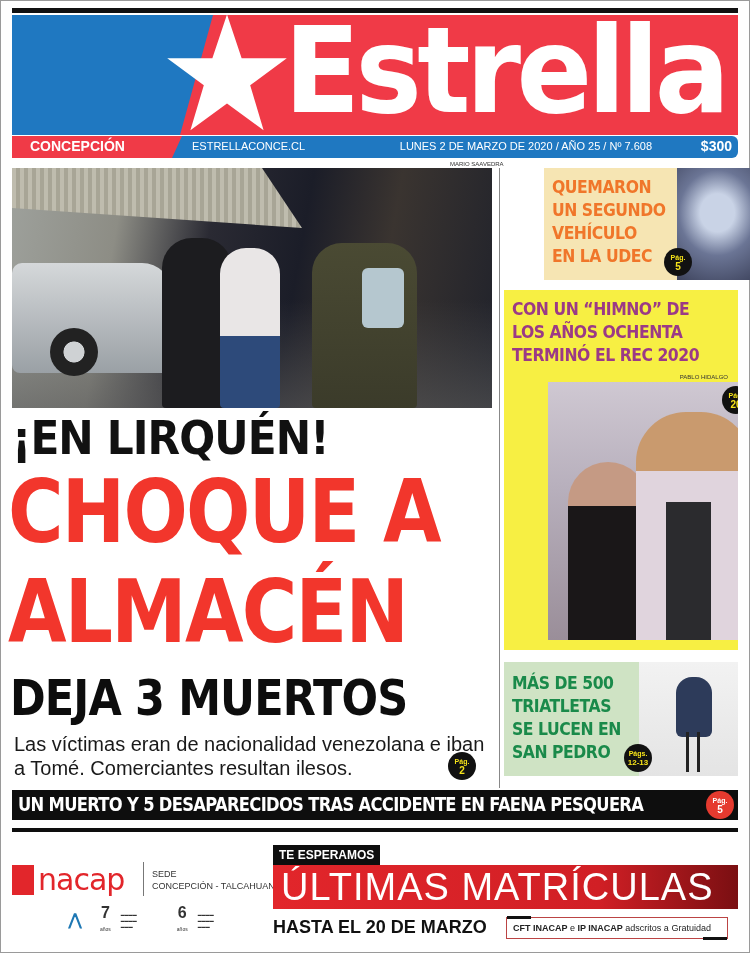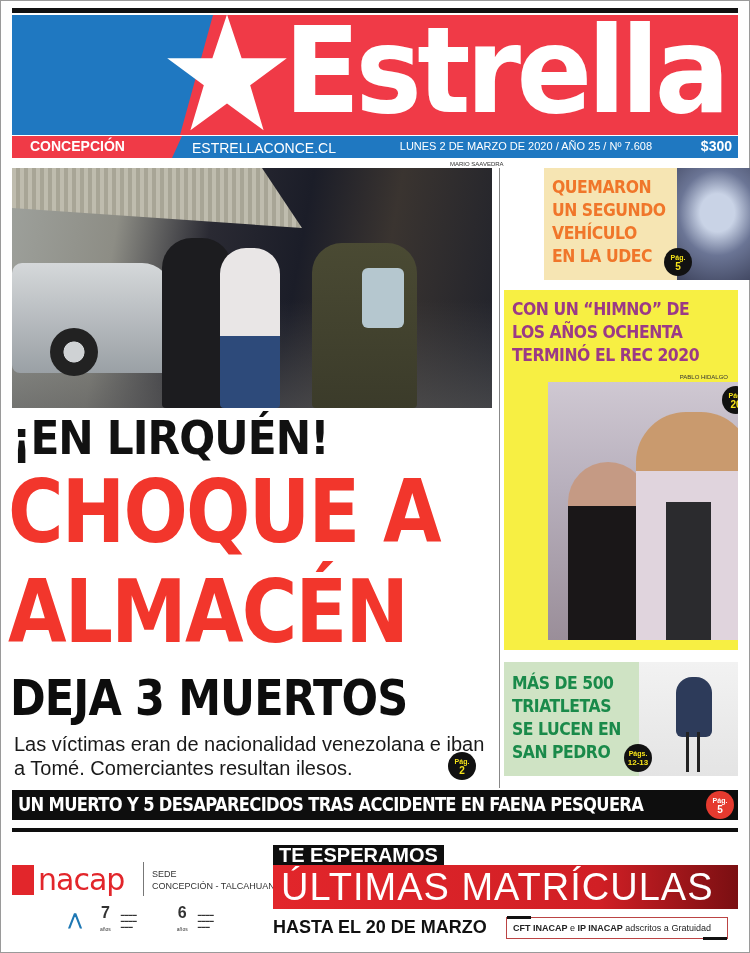--- a/index.html
+++ b/index.html
@@ -13,25 +13,25 @@
   .mast { left: 12px; top: 15px; width: 726px; height: 120px; overflow: hidden; }
   .mast .blue { position: absolute; left: 0; top: 0; width: 726px; height: 120px; background: #1f78c1; }
   .mast .red { position: absolute; left: 0; top: 0; width: 726px; height: 120px; background: #f03a47;
                clip-path: polygon(201px 0, 726px 0, 726px 120px, 168px 120px); }
   .mast .la { position: absolute; left: 14px; top: -14px; font-family: "DejaVu Sans", sans-serif; font-weight: bold;
               font-size: 120px; color: #fff; letter-spacing: -4px; line-height: 140px; }
   .mast .estrella { position: absolute; left: 272px; top: -14px; font-family: "DejaVu Sans", sans-serif; font-weight: bold;
               font-size: 120px; color: #fff; letter-spacing: -5px; line-height: 140px; transform: scaleX(0.93); transform-origin: left top; }
   .mast .star { position: absolute; left: 154px; top: -4px; width: 122px; height: 124px; }
 
-  .subbar { left: 12px; top: 136px; width: 726px; height: 22px; background: #1f78c1; }
+  .subbar { left: 12px; top: 136px; width: 726px; height: 22px; background: #1f78c1; border-radius: 6px; }
   .subbar .city { position: absolute; left: 0; top: 0; width: 170px; height: 22px; background: #f03a47;
                   clip-path: polygon(0 0, 170px 0, 160px 22px, 0 22px); }
   .subbar .city span { position: absolute; left: 18px; top: 2px; color: #fff; font-weight: bold; font-size: 14px; font-family: "Liberation Sans", sans-serif; }
-  .subbar .site { position: absolute; left: 180px; top: 4px; color: #fff; font-size: 14px; font-family: "Liberation Sans", sans-serif; }
+  .subbar .site { position: absolute; left: 180px; top: 4px; color: #fff; font-size: 11px; font-family: "Liberation Sans", sans-serif; }
   .subbar .date { position: absolute; right: 86px; top: 4px; color: #fff; font-size: 11px; font-family: "Liberation Sans", sans-serif; }
   .subbar .price { position: absolute; right: 6px; top: 2px; color: #fff; font-size: 14px; font-weight: bold; font-family: "Liberation Sans", sans-serif; }
 
   
   .credit { font-size: 6px; color: #333; font-family: "Liberation Sans", sans-serif; }
   .main-photo { left: 12px; top: 168px; width: 480px; height: 240px; overflow: hidden;
     background:
       linear-gradient(180deg, rgba(0,0,0,0) 55%, rgba(90,90,90,0.6) 100%),
       linear-gradient(100deg, #9ea19c 0%, #8d8d85 22%, #2a2a33 40%, #1b1d28 58%, #3a3430 75%, #20222b 100%); }
   .main-photo .roof { position: absolute; left: 0; top: 0; width: 300px; height: 60px;
@@ -92,21 +92,21 @@
   .ad-logo .sq { width: 22px; height: 30px; background: #e2262b; margin-right: 4px; }
   .ad-logo .word { font-family: "DejaVu Sans", sans-serif; font-weight: normal; font-size: 30px; color: #e2262b; letter-spacing: -1px; }
   .ad-sep { left: 143px; top: 862px; width: 1px; height: 34px; background: #777; }
   .ad-sede { left: 152px; top: 868px; font-family: "Liberation Sans", sans-serif; font-size: 9px; color: #333; line-height: 12px; }
   .ad-accr { left: 60px; top: 905px; display: flex; gap: 10px; align-items: center; font-family: "Liberation Sans", sans-serif; color: #333; }
   .ad-accr .logo { width: 30px; height: 22px; color: #1e78b4; font-size: 16px; font-weight: bold; text-align: center; }
   .ad-accr .yrs { font-size: 16px; font-weight: bold; text-align: center; line-height: 16px; }
   .ad-accr .yrs small { display: block; font-size: 5px; font-weight: normal; }
   .ad-accr .lines { width: 46px; font-size: 4px; line-height: 6px; }
 
-  .ad-tag { left: 273px; top: 845px; height: 20px; padding: 0 6px; background: #0e0e0e; color: #fff; font-family: "Liberation Sans", sans-serif; font-weight: bold; font-size: 20px; line-height: 20px; }
+  .ad-tag { left: 273px; top: 845px; height: 20px; padding: 0 6px; background: #0e0e0e; color: #fff; font-family: "Liberation Sans", sans-serif; font-weight: bold; font-size: 12px; line-height: 20px; }
   .ad-big { left: 273px; top: 865px; width: 465px; height: 44px; background: linear-gradient(90deg, #e2262b 0%, #d11f25 70%, #7a0f12 100%); }
   .ad-big span { position: absolute; left: 8px; top: 0; color: #fff; font-family: "Liberation Sans", sans-serif; font-size: 38px; line-height: 44px; letter-spacing: 1px; white-space: nowrap; }
   .ad-until { left: 273px; top: 917px; font-family: "Liberation Sans", sans-serif; font-weight: bold; font-size: 18px; color: #111; white-space: nowrap; }
   .ad-box { left: 506px; top: 917px; width: 222px; height: 22px; border: 1px solid #b44; font-family: "Liberation Sans", sans-serif; font-size: 9px; color: #222; line-height: 20px; padding-left: 6px; white-space: nowrap; }
   .ad-box b { font-weight: bold; }
   .ad-box .bar1 { position: absolute; left: 0; top: -2px; width: 24px; height: 3px; background: #111; }
   .ad-box .bar2 { position: absolute; right: 0; bottom: -2px; width: 24px; height: 3px; background: #111; }
 </style>
 </head>
 <body>

